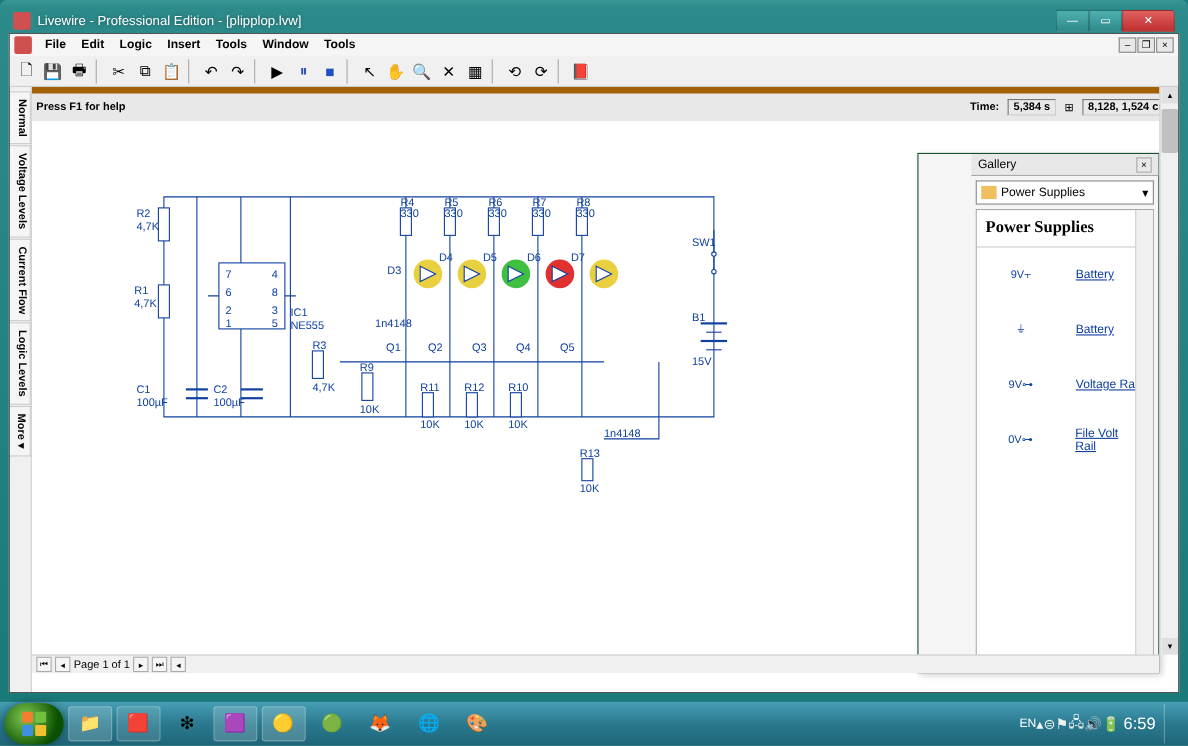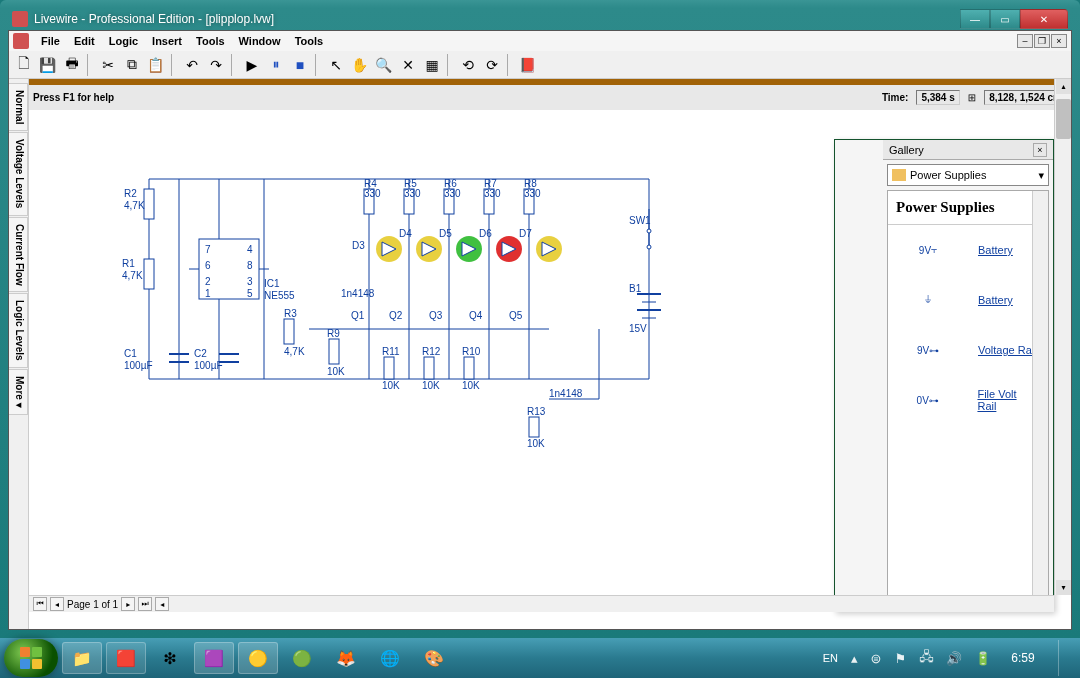--- a/index.html
+++ b/index.html
@@ -67,24 +67,24 @@
 .gallery-item a{color:#1040a0; text-decoration:underline; font-size:11px;}
 .gallery-scroll{position:absolute;right:0;top:0;width:16px;height:100%;background:#f0f0f0;border-left:1px solid #ccc;}
 
 
 .taskbar { position:absolute; bottom:0; left:0; right:0; height:40px; background: linear-gradient(to bottom, #479eb5 0%, #2a7a8f 50%, #1e6478 100%); display:flex; align-items:center; padding:0 4px; gap:4px;}
 .start-orb{width:54px; height:38px; border-radius:30px; background: radial-gradient(circle at 35% 35%, #7ec850, #0a5000 70%); box-shadow:0 0 8px rgba(0,0,0,0.4); display:flex;align-items:center;justify-content:center;}
 .start-orb .win{width:22px;height:22px; display:grid; grid-template:1fr 1fr/1fr 1fr; gap:2px;}
 .start-orb .win div{border-radius:1px;}
 .task-icon{width:40px; height:32px; border-radius:3px; display:flex; align-items:center; justify-content:center; font-size:16px;}
 .task-icon.active{background:rgba(255,255,255,0.18); border:1px solid rgba(255,255,255,0.25);}
-.tray{margin-left:auto; display:flex; align-items:center; gap:13px; color:#fff; font-size:11px; padding-right:8px;}
+.tray{margin-left:auto; display:flex; align-items:center; gap:0; color:#fff; font-size:11px; padding-right:8px;}
 .tray .lang{font-size:11px;}
 .tray .icon{font-size:13px; opacity:0.9;}
-.tray .clock{font-size:12px; text-align:center; min-width:36px;}
+.tray .clock{font-size:15px; text-align:center; min-width:36px;}
 .tray .show-desktop{width:10px; height:36px; border-left:1px solid rgba(255,255,255,0.3); margin-left:4px;}
 </style>
 </head>
 <body>
 
 <div class="window-frame">
   <div class="title-bar">
     <div class="icon"></div>
     <div class="title">Livewire - Professional Edition - [plipplop.lvw]</div>
     <div class="window-controls">

